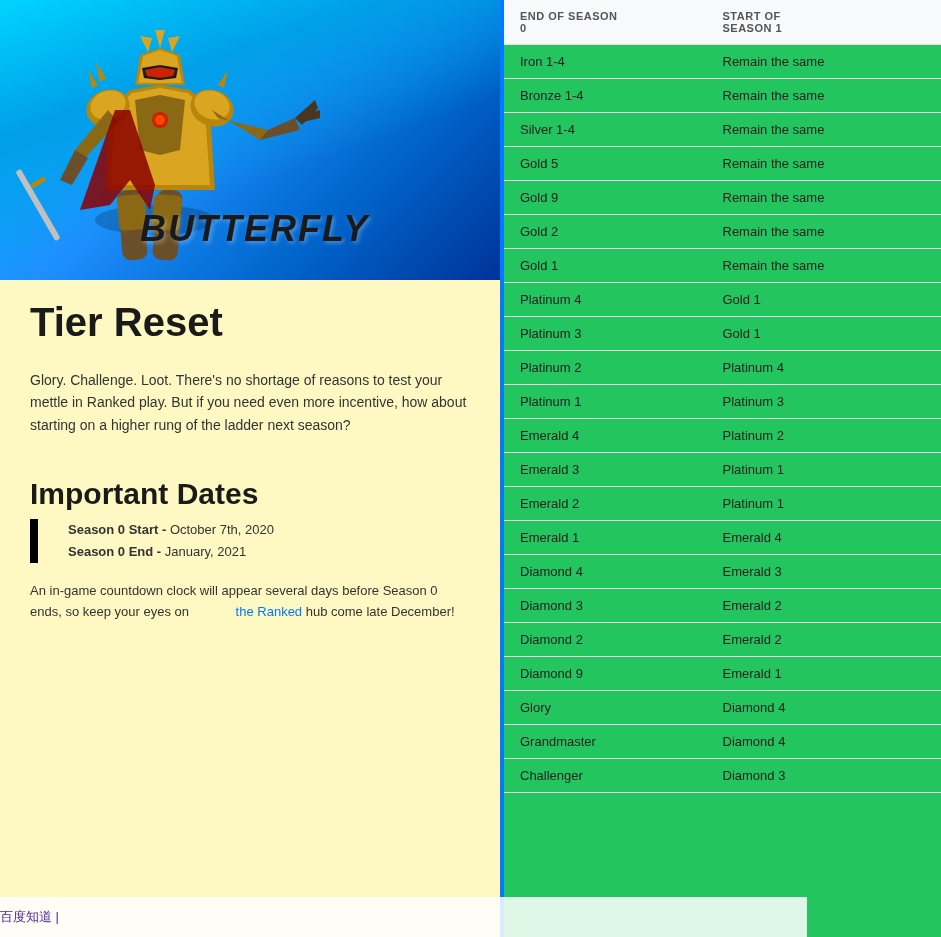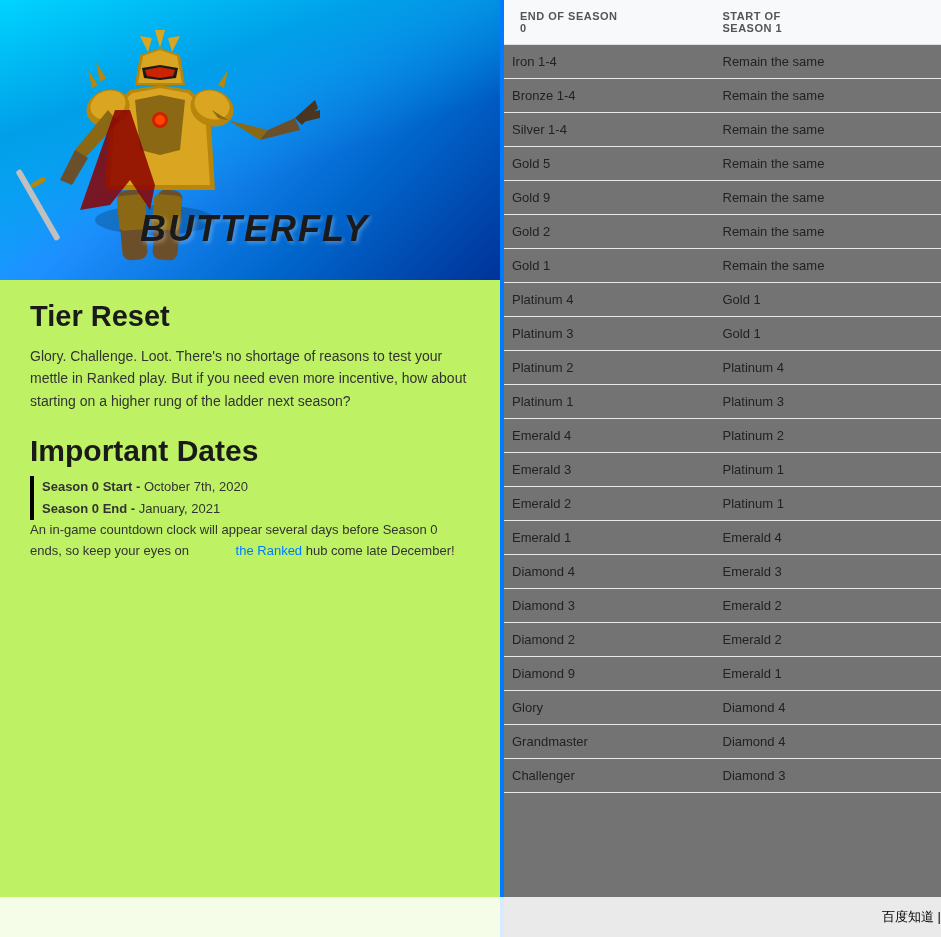--- a/index.html
+++ b/index.html
@@ -10,21 +10,21 @@
       font-family: Arial, sans-serif;
       background: #fff;
       display: flex;
     }
 
     
     .left-panel {
       width: 500px;
       min-width: 500px;
       position: relative;
-      background: #bef264;
+      background: #fef9c3;
       overflow: hidden;
     }
 
     .hero-image-area {
       width: 100%;
       height: 280px;
       position: relative;
       overflow: hidden;
     }
 
@@ -54,43 +54,44 @@
       font-style: italic;
       letter-spacing: 2px;
       text-shadow: 2px 2px 4px rgba(255,255,255,0.3);
     }
 
     .left-content {
       padding: 20px 30px 20px 30px;
     }
 
     .tier-reset-title {
-      font-size: 29px;
+      font-size: 40px;
       font-weight: 700;
       color: #1a1a1a;
-      margin-bottom: 12px;
+      margin-bottom: 24px;
     }
 
     .tier-reset-desc {
       font-size: 14px;
       color: #333;
       line-height: 1.6;
-      margin-bottom: 22px;
+      margin-bottom: 41px;
     }
 
     .important-dates-title {
       font-size: 30px;
       font-weight: 700;
       color: #1a1a1a;
       margin-bottom: 8px;
     }
 
     .dates-box {
-      border-left: 4px solid #000000;
-      padding-left: 8px;
+      border-left: 8px solid #000000;
+      padding-left: 30px;
+      margin-bottom: 18px;
     }
 
     .dates-box p {
       font-size: 13px;
       color: #333;
       line-height: 1.7;
     }
 
     .dates-box p strong {
       font-weight: 700;
@@ -113,21 +114,21 @@
       width: 4px;
       background: #007bff;
       min-height: 100%;
       align-self: stretch;
     }
 
     
     .right-panel {
       flex: 1;
       overflow-y: auto;
-      background: #737373;
+      background: #22c55e;
     }
 
     .table-header {
       display: grid;
       grid-template-columns: 1fr 1fr;
       padding: 10px 16px;
       background: #f8f9fa;
       border-bottom: 1px solid #e0e0e0;
       position: sticky;
       top: 0;
@@ -138,21 +139,21 @@
       font-size: 11px;
       font-weight: 700;
       color: #555;
       text-transform: uppercase;
       letter-spacing: 0.5px;
     }
 
     .table-row {
       display: grid;
       grid-template-columns: 1fr 1fr;
-      padding: 9px 8px;
+      padding: 9px 16px;
       border-bottom: 1px solid #e8e8e8;
     }
 
     .cell {
       font-size: 13px;
       color: #222;
     }
 
     
     .right-panel::-webkit-scrollbar {
@@ -164,28 +165,28 @@
     .right-panel::-webkit-scrollbar-thumb {
       background: #ccc;
       border-radius: 4px;
     }
 
     
     .watermark {
       position: absolute;
       bottom: 0;
       left: 0;
-      width: 941px;
+      width: 807px;
       height: 40px;
       background: rgba(255,255,255,0.85);
       display: flex;
       align-items: center;
-      justify-content: flex-end;
+      justify-content: flex-start;
       font-size: 13px;
-      color: #000000;
+      color: #4c1d95;
       z-index: 100;
     }
 
     
     .hero-warrior {
       position: absolute;
       bottom: 0;
       left: 0;
       width: 320px;
       height: 270px;

